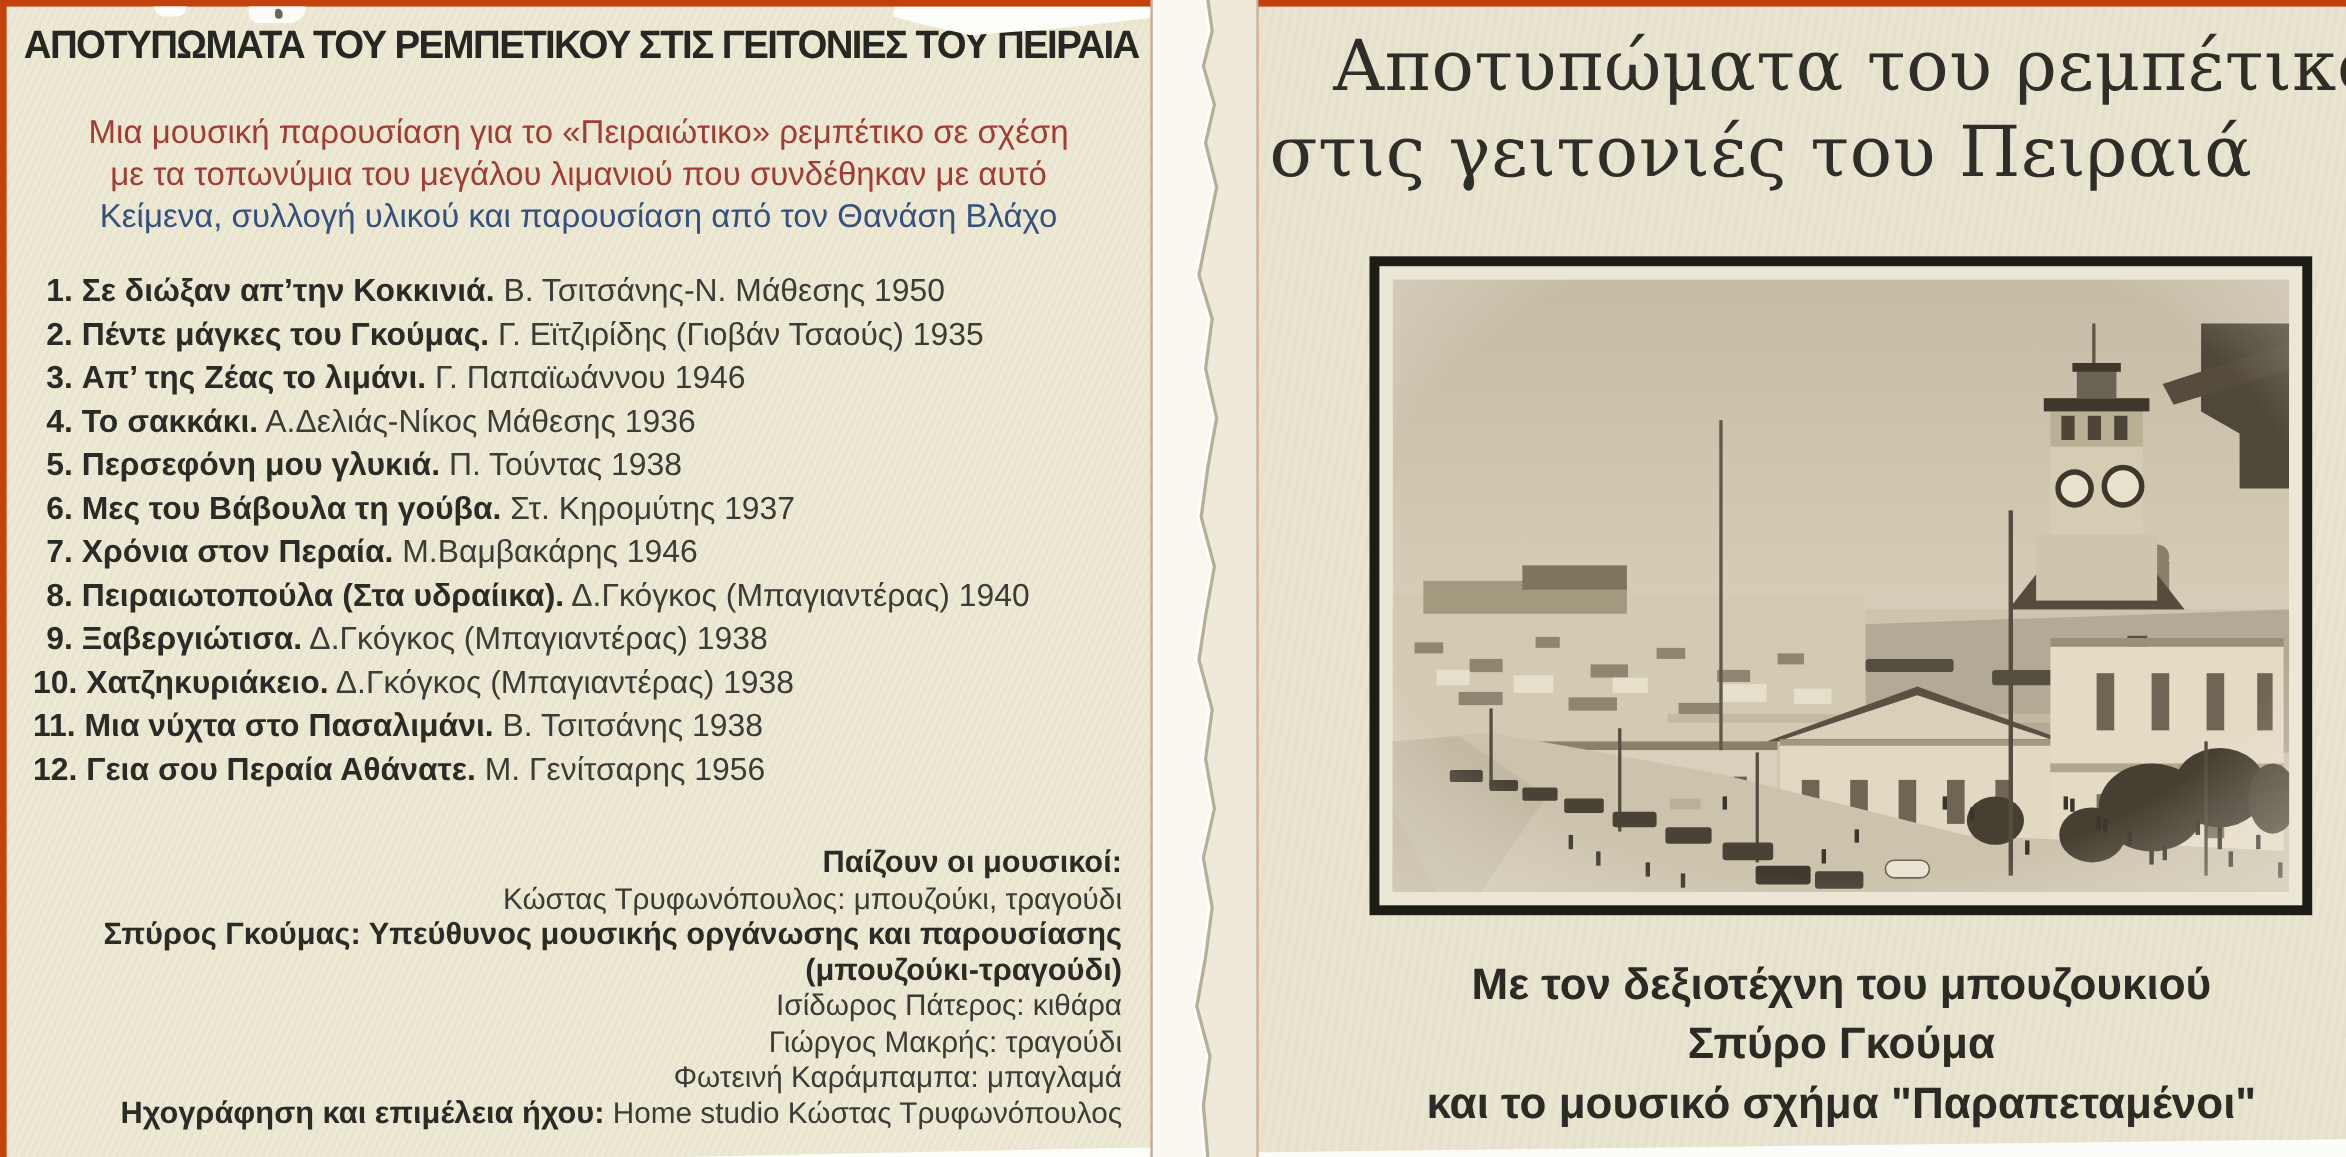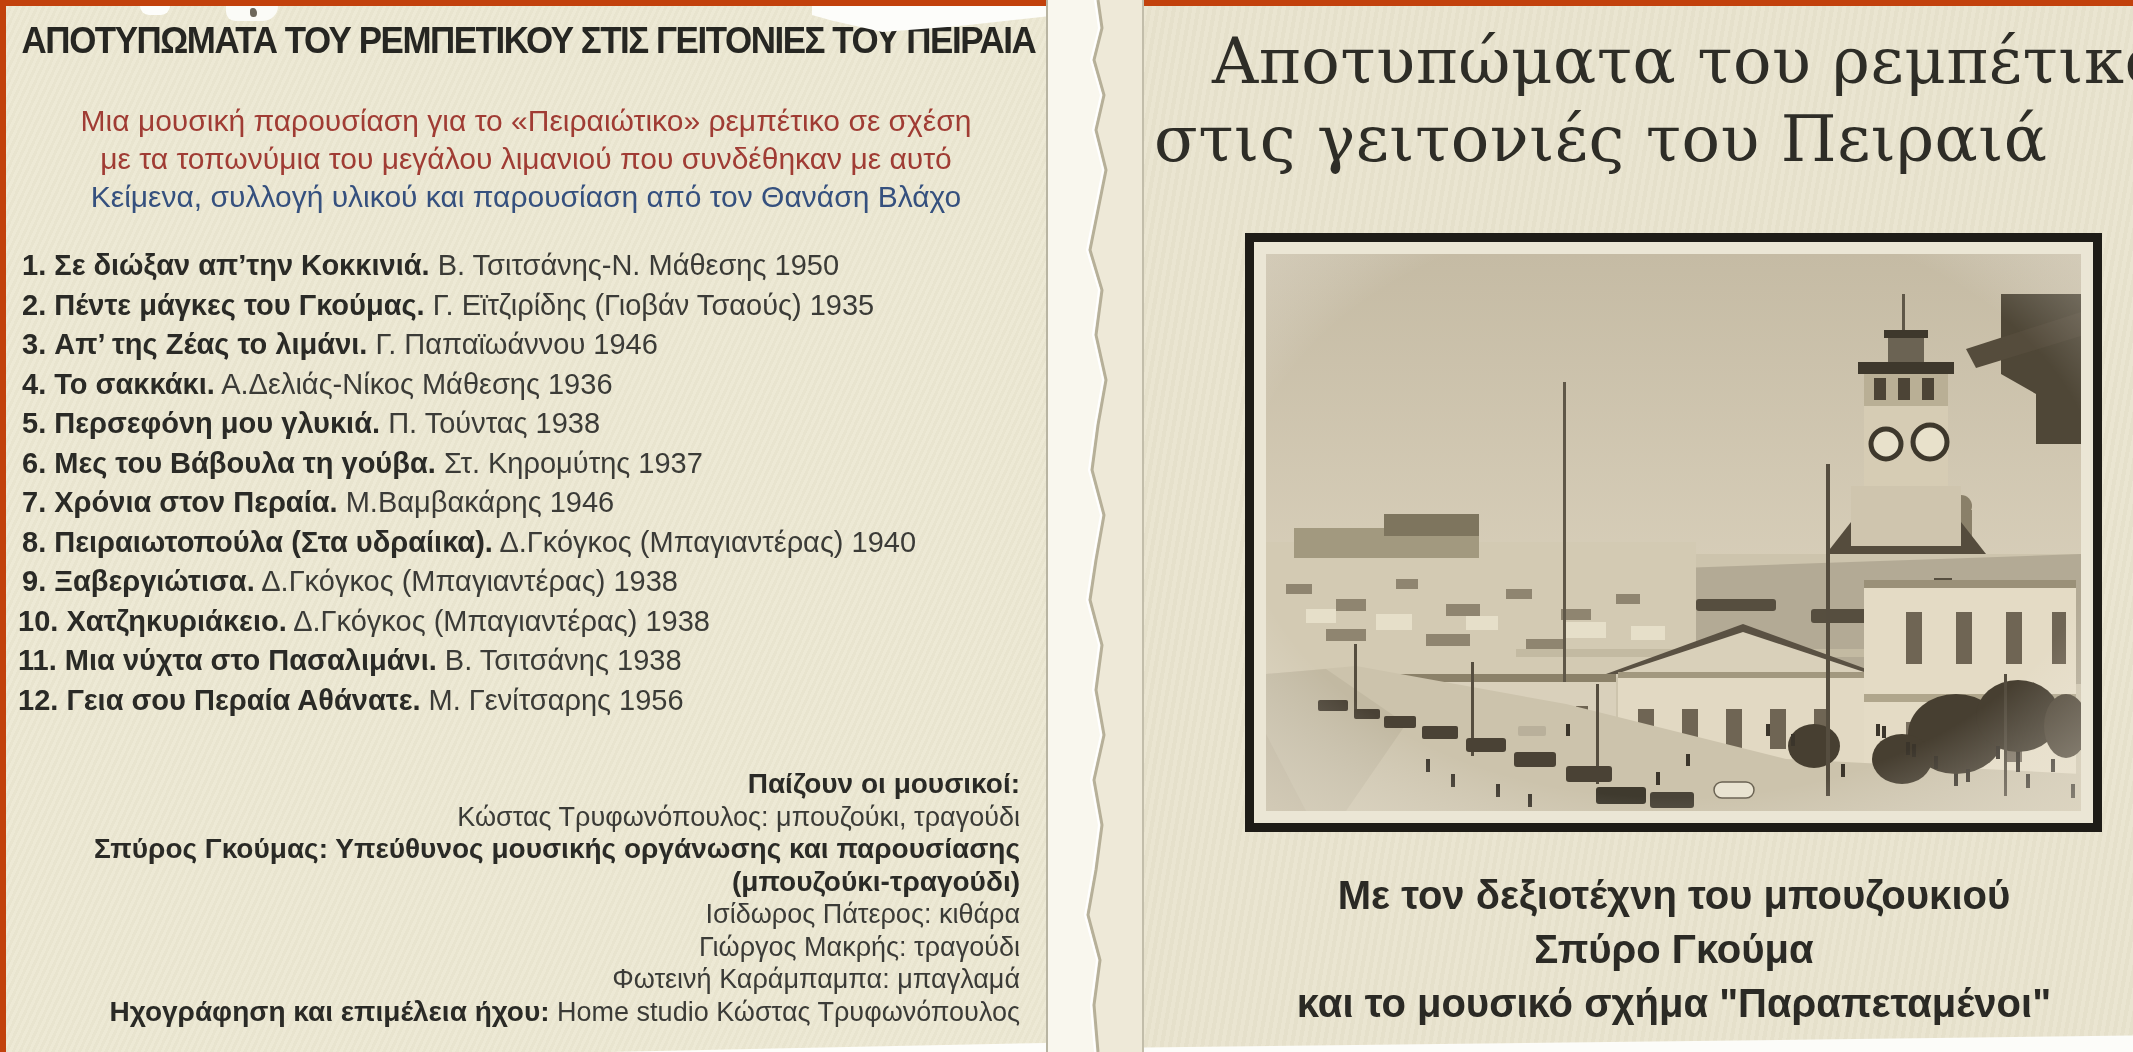--- a/index.html
+++ b/index.html
@@ -21,22 +21,22 @@
     font-size:36px;font-weight:bold;letter-spacing:-1.5px;color:#262622;
     transform:scaleX(.97);white-space:nowrap;
   }
   .lp-intro{
     position:absolute;left:0;top:96px;width:100%;text-align:center;
     font-size:30px;font-weight:normal;line-height:38px;
   }
   .intro-red{color:#a03c34;}
   .intro-blue{color:#35507e;}
   .tracklist{position:absolute;left:0;top:240px;width:1010px;font-size:29px;line-height:39.5px;}
-  .track{white-space:nowrap;padding-left:16px;color:#3b3b37;}
-  .track.wide{padding-left:12px;}
+  .track{white-space:nowrap;padding-left:36px;color:#3b3b37;}
+  .track.wide{padding-left:24px;}
   .tnum,.ttitle{font-weight:bold;color:#2a2a26;}
   .musicians{position:absolute;left:34px;top:762px;width:980px;font-size:27px;line-height:32.5px;color:#3b3b37;text-align:right;}
   .m-bold{font-weight:bold;font-size:28px;color:#2a2a26;}
   
   .tear-a{position:absolute;left:134px;top:0;width:30px;height:9px;background:#fdfdfa;border-radius:0 0 12px 12px;}
   .tear-b{position:absolute;left:220px;top:0;width:52px;height:15px;background:#fbfbf7;border-radius:0 0 16px 10px;}
   .tear-speck{position:absolute;left:244px;top:2px;width:7px;height:9px;background:#6d675a;border-radius:40% 60% 50% 50%;}
   .tear-c{position:absolute;left:806px;top:0;width:234px;height:26px;background:#fdfdfa;
     clip-path:polygon(0 0,100% 0,100% 40%,62% 78%,30% 100%,8% 55%,0 35%);}
   .lp-bottom-sliver{position:absolute;left:58%;bottom:0;width:42%;height:9px;background:#fdfdfa;

